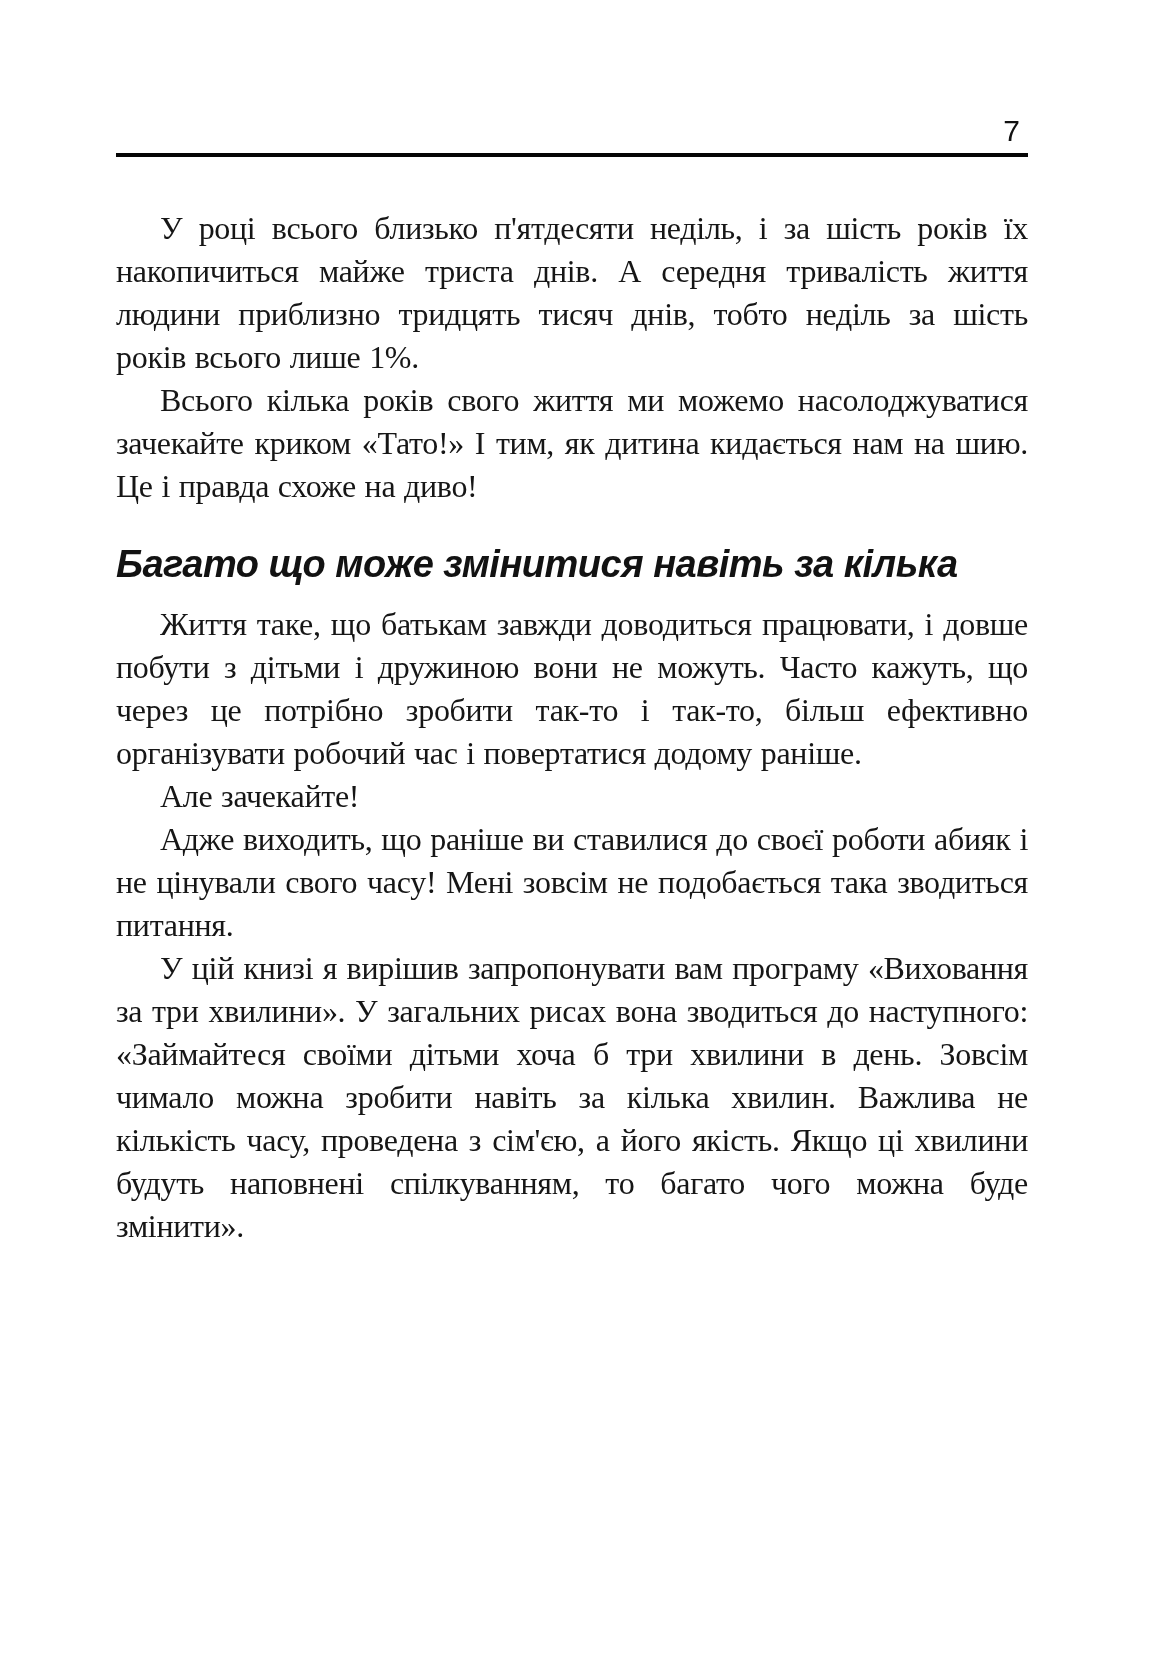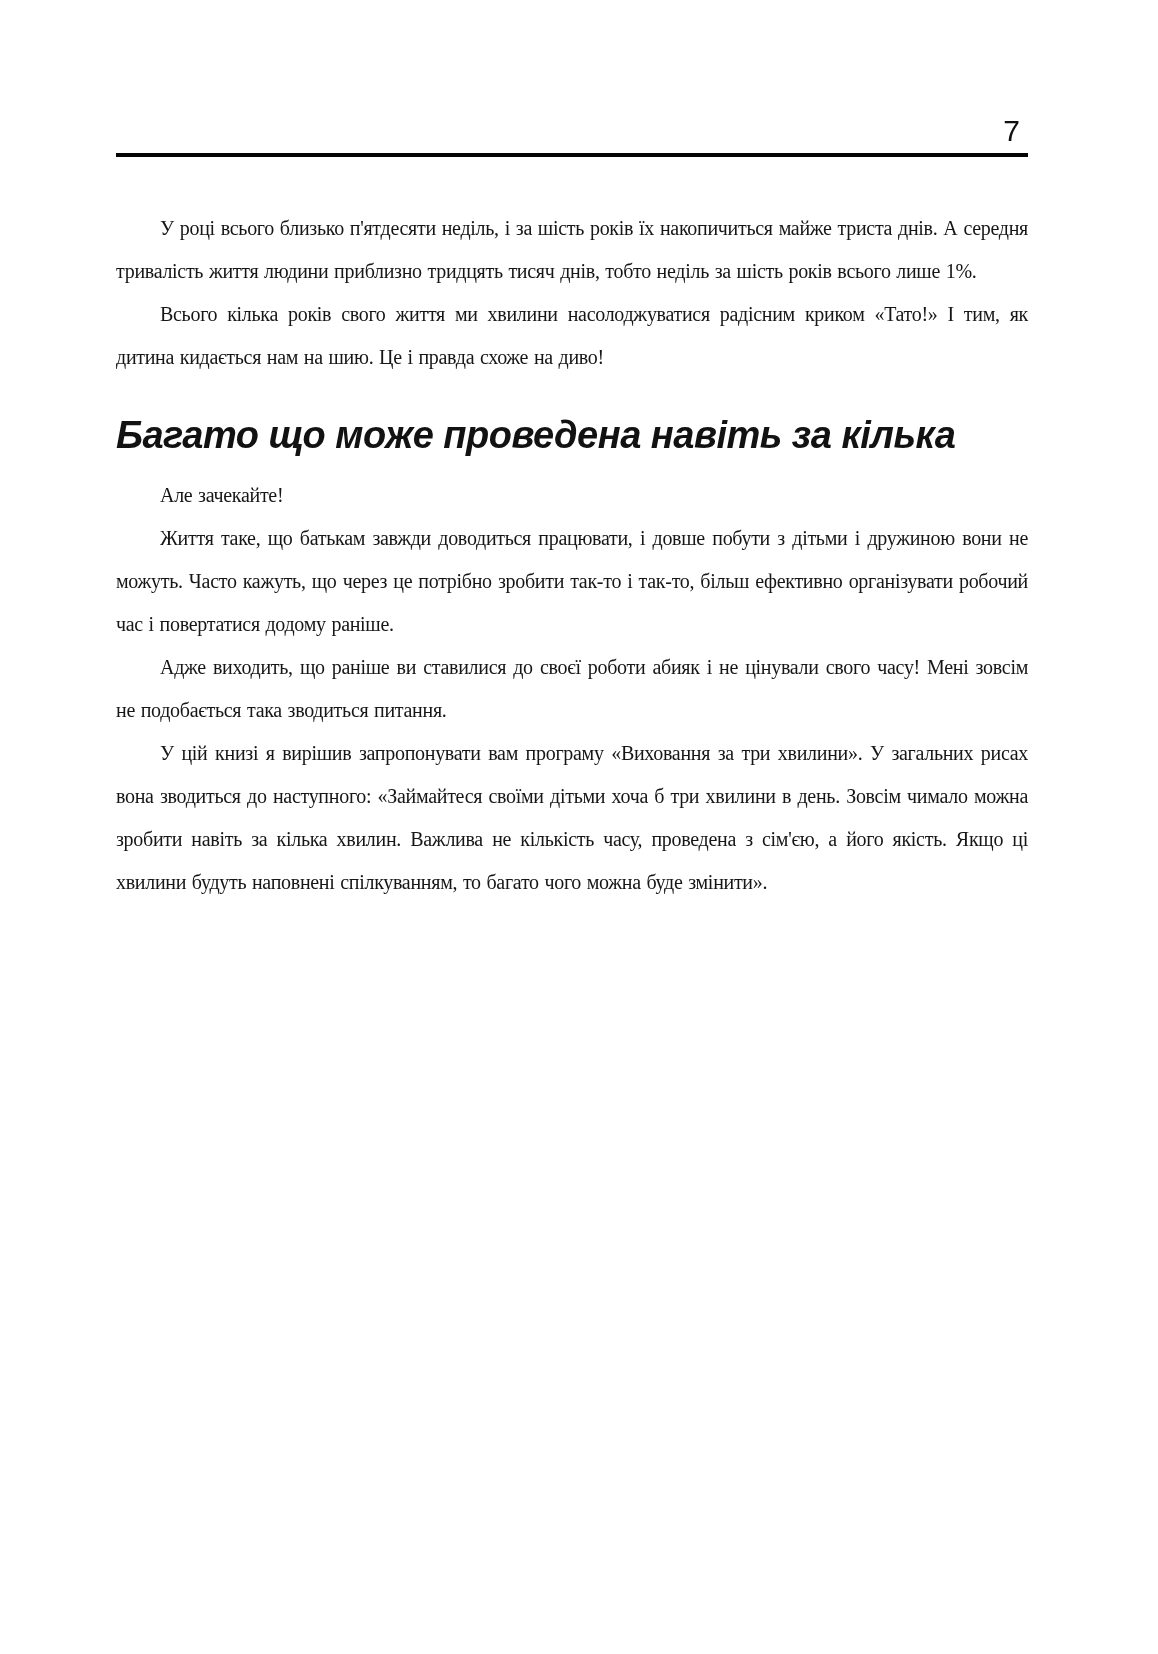--- a/index.html
+++ b/index.html
@@ -34,21 +34,21 @@
   .header-rule {
     height: 4px;
     background: #050505;
     border: none;
   }
   .page-body {
     margin-top: 50px;
   }
   .body-par {
     margin: 0;
-    font-size: 20px;
+    font-size: 32px;
     line-height: 43px;
     text-align: justify;
     text-indent: 44px;
     letter-spacing: -0.3px;
     word-spacing: 1px;
   }
   .section-heading {
     margin: 30px 0 12px 0;
     font-family: "Liberation Sans", "DejaVu Sans", sans-serif;
     font-weight: bold;
@@ -70,30 +70,30 @@
   <header class="page-header">
     <div class="page-number">7</div>
     <div class="header-rule"></div>
   </header>
 
   <main class="page-body">
 
     <p class="body-par">У році всього близько п'ятдесяти неділь, і за шість років їх накопичиться майже триста днів. А середня тривалість життя людини приблизно тридцять тисяч днів, тобто неділь за шість років всього лише 1%.</p>
 
 
-    <p class="body-par">Всього кілька років свого життя ми хвилини насолоджуватися радісним криком «Тато!» І тим, як дитина кидається нам на шию. Це і правда схоже на диво!</p>
+    <p class="body-par">Всього кілька років свого життя ми можемо насолоджуватися зачекайте криком «Тато!» І тим, як дитина кидається нам на шию. Це і правда схоже на диво!</p>
 
 
     <h2 class="section-heading">
-      <span class="heading-line">Багато що може проведена навіть за кілька</span>
+      <span class="heading-line">Багато що може змінитися навіть за кілька</span>
     </h2>
 
+    <p class="body-par">Життя таке, що батькам завжди доводиться працювати, і довше побути з дітьми і дружиною вони не можуть. Часто кажуть, що через це потрібно зробити так-то і так-то, більш ефективно організувати робочий час і повертатися додому раніше.</p>
+
     <p class="body-par">Але зачекайте!</p>
-
-    <p class="body-par">Життя таке, що батькам завжди доводиться працювати, і довше побути з дітьми і дружиною вони не можуть. Часто кажуть, що через це потрібно зробити так-то і так-то, більш ефективно організувати робочий час і повертатися додому раніше.</p>
 
     <p class="body-par">Адже виходить, що раніше ви ставилися до своєї роботи абияк і не цінували свого часу! Мені зовсім не подобається така зводиться питання.</p>
 
     <p class="body-par">У цій книзі я вирішив запропонувати вам програму «Виховання за три хвилини». У загальних рисах вона зводиться до наступного: «Займайтеся своїми дітьми хоча б три хвилини в день. Зовсім чимало можна зробити навіть за кілька хвилин. Важлива не кількість часу, проведена з сім'єю, а його якість. Якщо ці хвилини будуть наповнені спілкуванням, то багато чого можна буде змінити».</p>
 
   </main>
 
 </div>
 
 </body></html>

